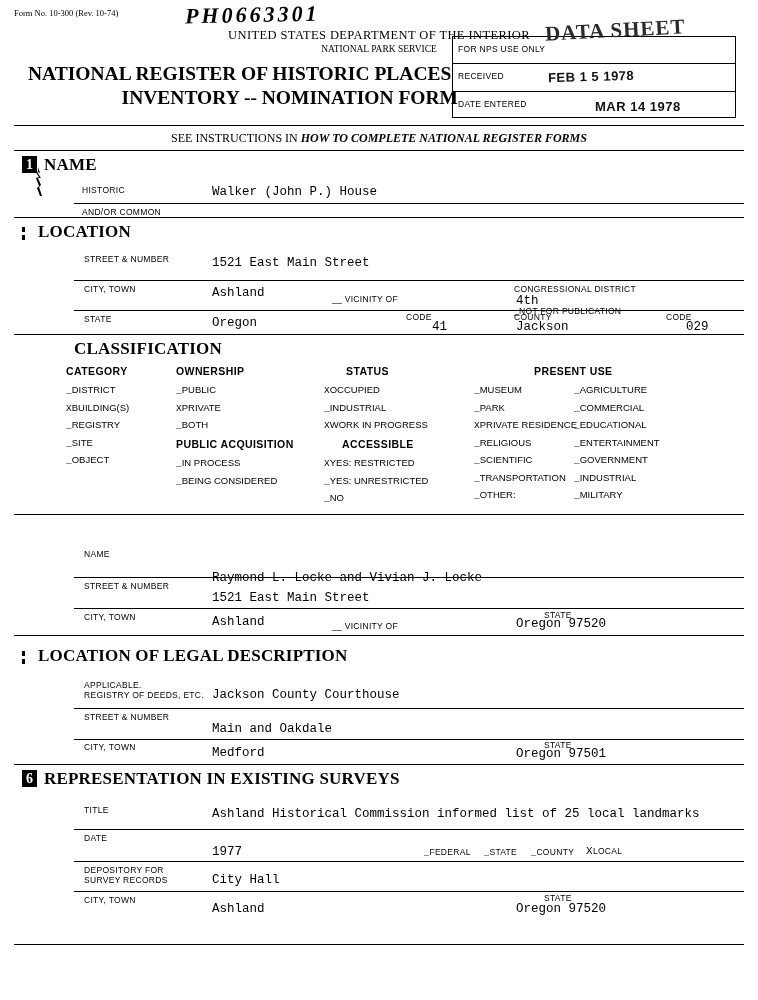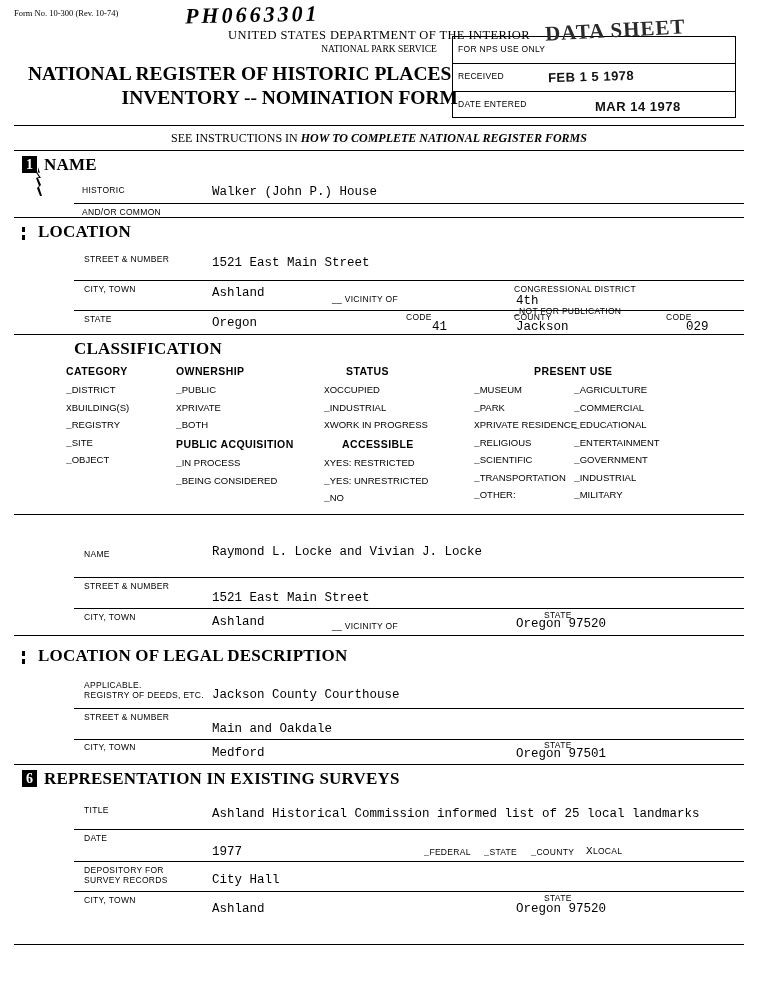--- a/index.html
+++ b/index.html
@@ -365,21 +365,21 @@
             <span class="ci"><span class="mk">_</span><span>MILITARY</span></span>
           </div>
         </div>
       </div>
     </div>
   </div>
   <hr class="rule">
 
   <div class="owner-sec">
     <span class="fl-abs" style="left:70px; top:34px;">NAME</span>
-    <span class="val fw" style="left:198px; top:30px;">Raymond L. Locke and Vivian J. Locke</span>
+    <span class="val fw" style="left:198px; top:56px;">Raymond L. Locke and Vivian J. Locke</span>
     <div style="position:absolute; left:60px; right:0; top:62px;">
         <hr class="thin-rule">
       </div>
 
     <span class="fl-abs" style="left:70px; top:66px;">STREET &amp; NUMBER</span>
     <span class="val fw" style="left:198px; top:76px;">1521 East Main Street</span>
     <div style="position:absolute; left:60px; right:0; top:93px;">
         <hr class="thin-rule">
       </div>
 

